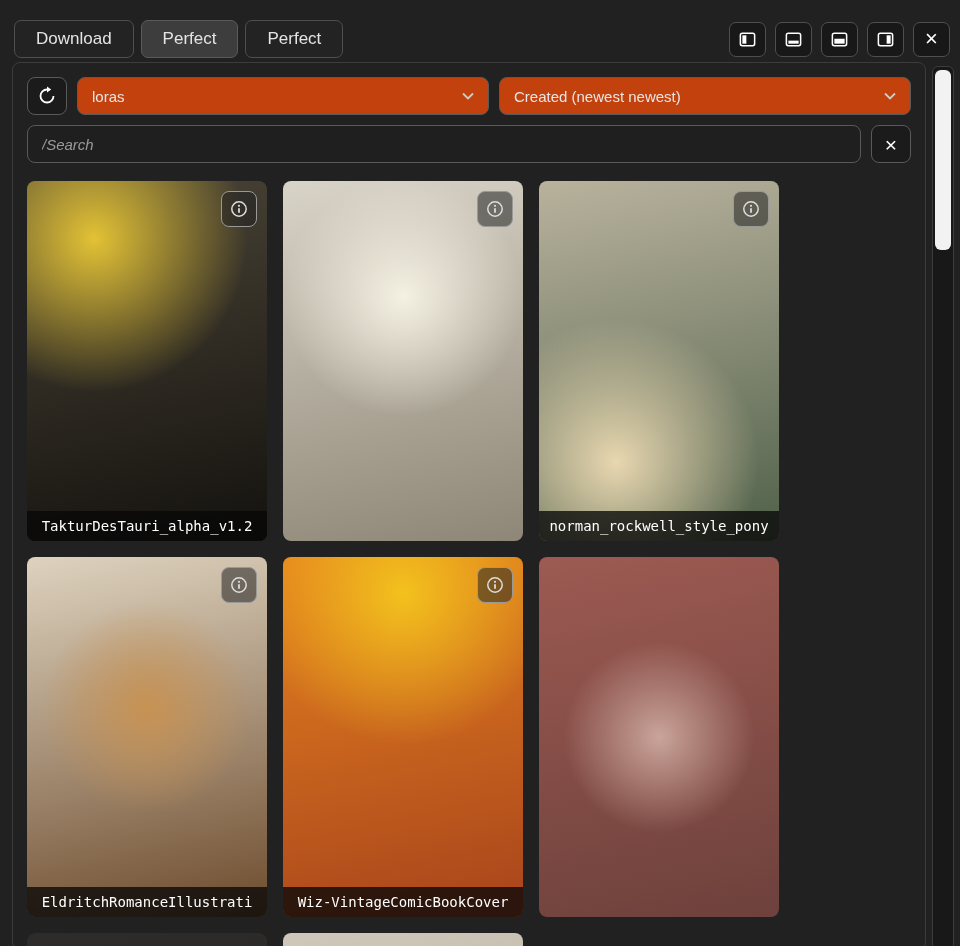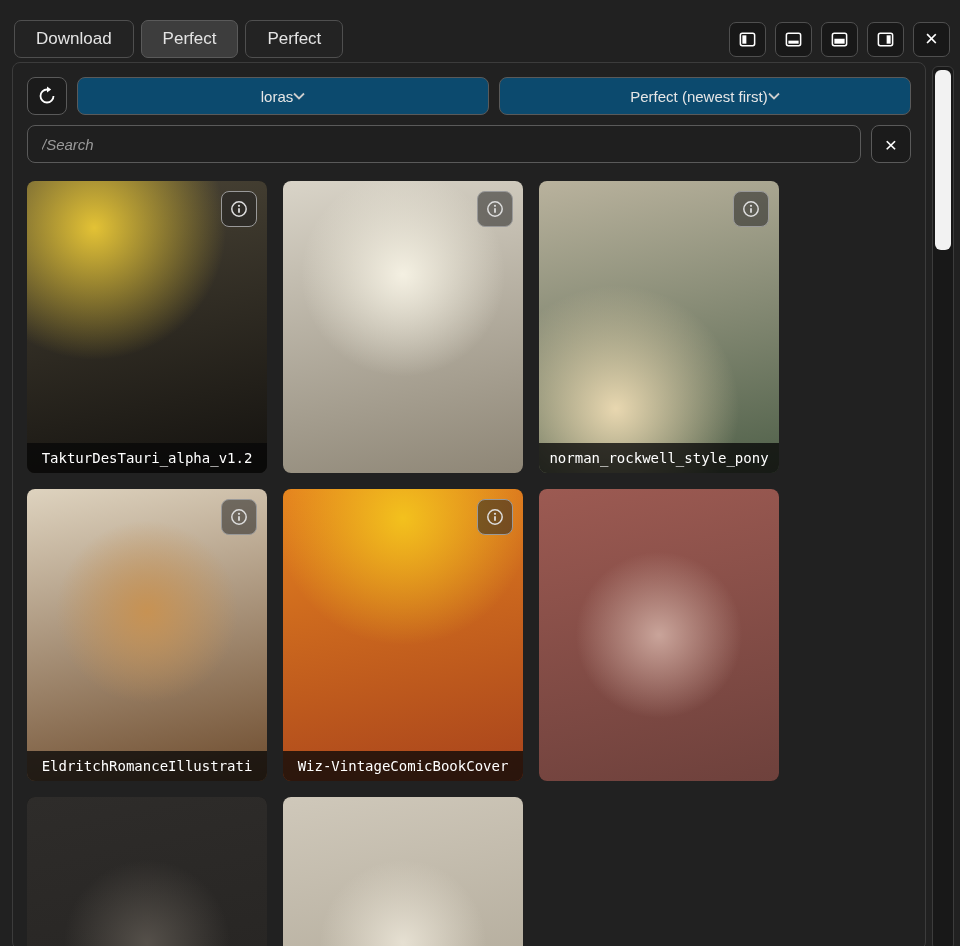--- a/index.html
+++ b/index.html
@@ -54,23 +54,23 @@
   .toolbar { display: flex; gap: 10px; height: 38px; }
   .icon-btn {
     width: 40px; height: 38px; flex: 0 0 40px;
     background: #1b1b1b;
     border: 1px solid #5a5a5a; border-radius: 8px;
     display: flex; align-items: center; justify-content: center;
     cursor: pointer;
   }
   .select {
     flex: 1; height: 38px;
-    background: #0c4a6e;
+    background: #c2410c;
     border: 1px solid #5a5a5a; border-radius: 8px;
-    display: flex; align-items: center; justify-content: center;
+    display: flex; align-items: center; justify-content: space-between;
     padding: 0 14px;
     font-size: 15px; color: #e6e6e6;
     cursor: pointer; user-select: none;
   }
   .searchrow { display: flex; gap: 10px; margin-top: 10px; height: 44px; }
   .search-input {
     flex: 1; height: 38px;
     background: #1f1f1f;
     border: 1px solid #5a5a5a; border-radius: 8px;
     padding: 0 14px;
@@ -90,21 +90,21 @@
 
   
   .grid {
     margin-top: 12px;
     display: grid;
     grid-template-columns: repeat(3, 240px);
     gap: 16px;
   }
   .card {
     position: relative;
-    width: 240px; height: 292px;
+    width: 240px; height: 360px;
     border-radius: 8px;
     overflow: hidden;
     background: #111;
     cursor: pointer;
   }
   .thumb { position: absolute; inset: 0; }
   .info-btn {
     position: absolute; top: 10px; right: 10px;
     width: 36px; height: 36px;
     background: rgba(35,35,35,0.55);
@@ -208,21 +208,21 @@
       </div>
       <div class="select">
         <span>loras</span>
         <span>
           <svg width="12" height="8" viewBox="0 0 12 8">
               <polyline points="1,1.5 6,6.5 11,1.5" fill="none" stroke="#cccccc" stroke-width="1.8"></polyline>
             </svg>
         </span>
       </div>
       <div class="select">
-        <span>Perfect (newest first)</span>
+        <span>Created (newest newest)</span>
         <span>
           <svg width="12" height="8" viewBox="0 0 12 8">
               <polyline points="1,1.5 6,6.5 11,1.5" fill="none" stroke="#cccccc" stroke-width="1.8"></polyline>
             </svg>
         </span>
       </div>
     </div>
 
     <div class="searchrow">
       <input class="search-input" type="text" placeholder="/Search" style="">

